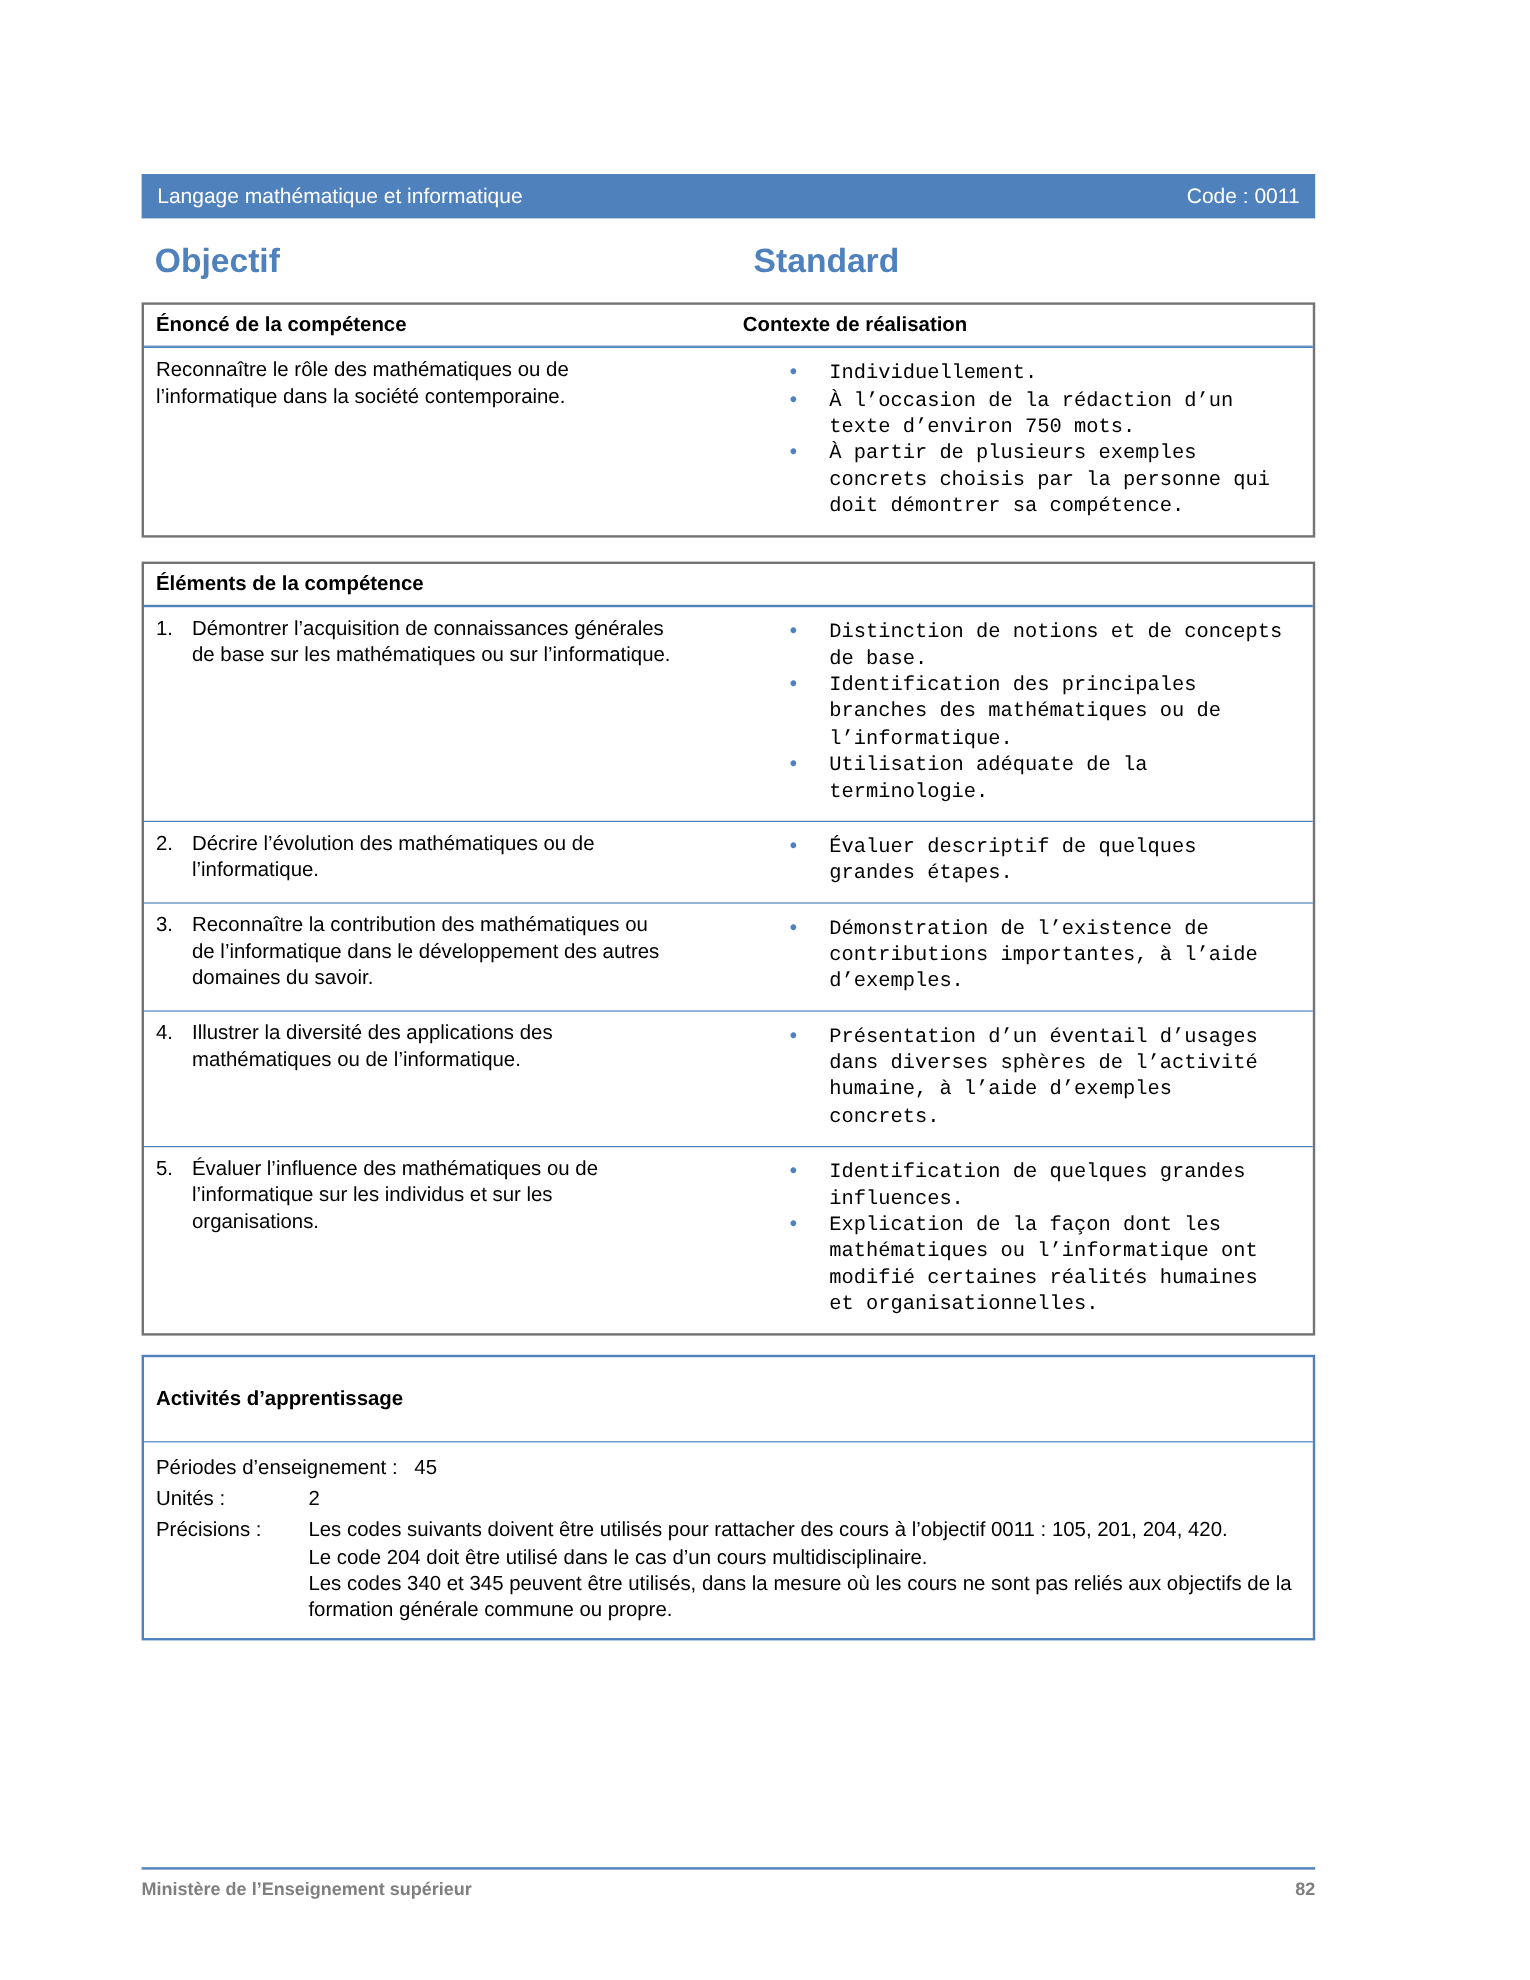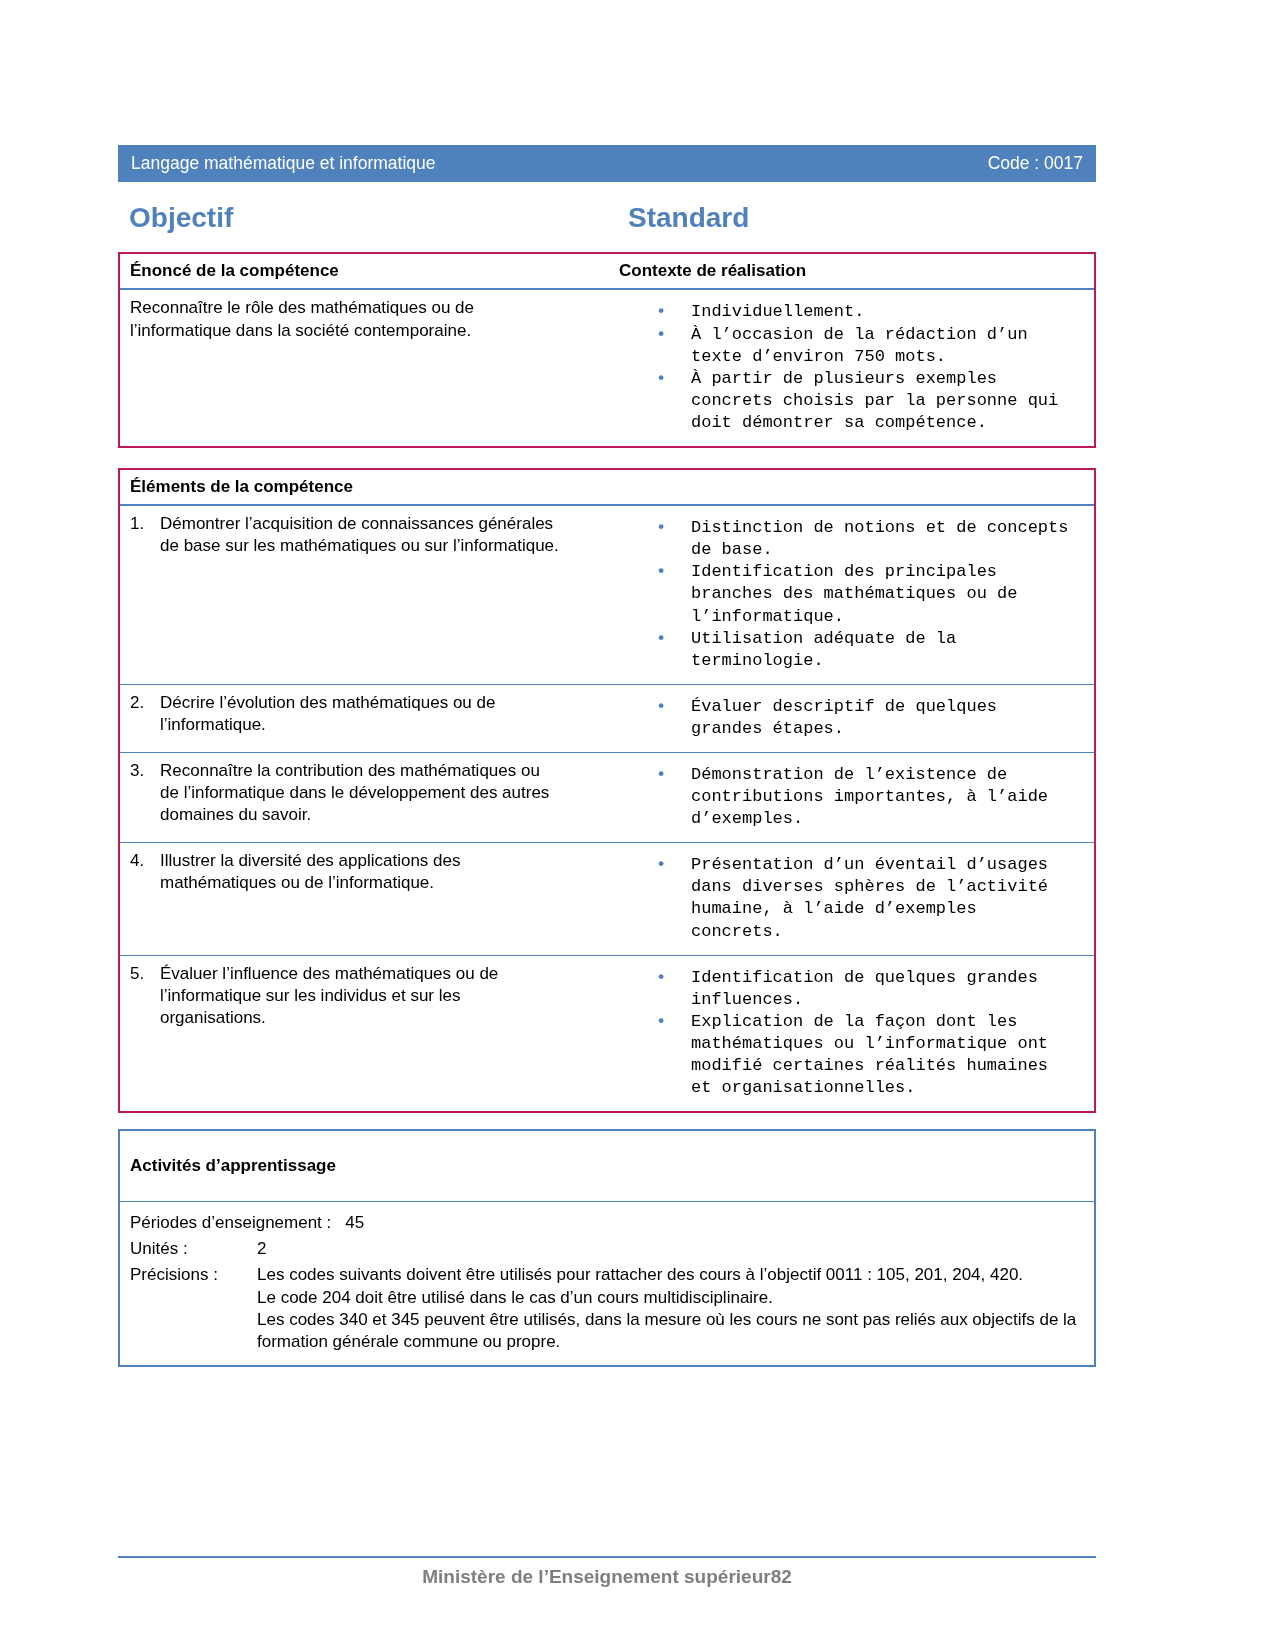--- a/index.html
+++ b/index.html
@@ -16,21 +16,21 @@
     display: flex; justify-content: space-between; align-items: center;
     background: #4f81bd; color: #fff; height: 37px; padding: 0 13px;
     font-size: 17.5px;
   }
 
   .col-titles { display: grid; grid-template-columns: 499px 1fr; margin: 18px 0 0 0; }
   .col-titles .h {
     color: #4f81bd; font-weight: bold; font-size: 28px; padding-left: 11px;
   }
 
-  .tbl { border: 2px solid #be185d; margin-top: 16px; background: #fff; }
+  .tbl { border: 2px solid #737373; margin-top: 16px; background: #fff; }
   .trow { display: grid; grid-template-columns: 499px 1fr; }
   .trow + .trow { border-top: 1px solid #4f81bd; }
   .thead { border-bottom: 1px solid #4f81bd; }
   .cell { padding: 7px 10px 8px 10px; }
   .cell.right { padding-left: 0; padding-right: 14px; }
   .cell.left { padding-right: 60px; }
   .th { font-weight: bold; padding-top: 6px; padding-bottom: 6px; }
   .cell p { margin: 0; }
 
   ul.bullets { list-style: none; margin: 4px; padding: 0; font-family: Liberation Mono, monospace; }
@@ -50,33 +50,33 @@
   }
   .activities .box-body { padding: 6px 10px 12px 10px; }
   .kv { display: flex; align-items: flex-start; margin-top: 4px; }
   .kv .k { flex: 0 0 auto; min-width: 127px; padding-right: 14px; }
   .kv .v { flex: 1; }
   .kv .v p { margin: 0; }
 
   .footer {
     position: absolute; left: 118px; width: 978px; top: 1556px;
     border-top: 2px solid #4f81bd; padding-top: 7px;
-    display: flex; justify-content: center;
-    color: #7f7f7f; font-weight: bold; font-size: 19px;
+    display: flex; justify-content: space-between;
+    color: #7f7f7f; font-weight: bold; font-size: 15px;
   }
 </style>
 </head>
 <body>
 
 <div class="page">
   <div class="content">
 
     <div class="header-bar">
       <span>Langage mathématique et informatique</span>
-      <span>Code : 0017</span>
+      <span>Code : 0011</span>
     </div>
 
     <div class="col-titles">
       <div class="h">Objectif</div>
       <div class="h">Standard</div>
     </div>
 
     <div class="tbl">
       <div class="trow thead">
         <div class="cell left th">Énoncé de la compétence</div>

